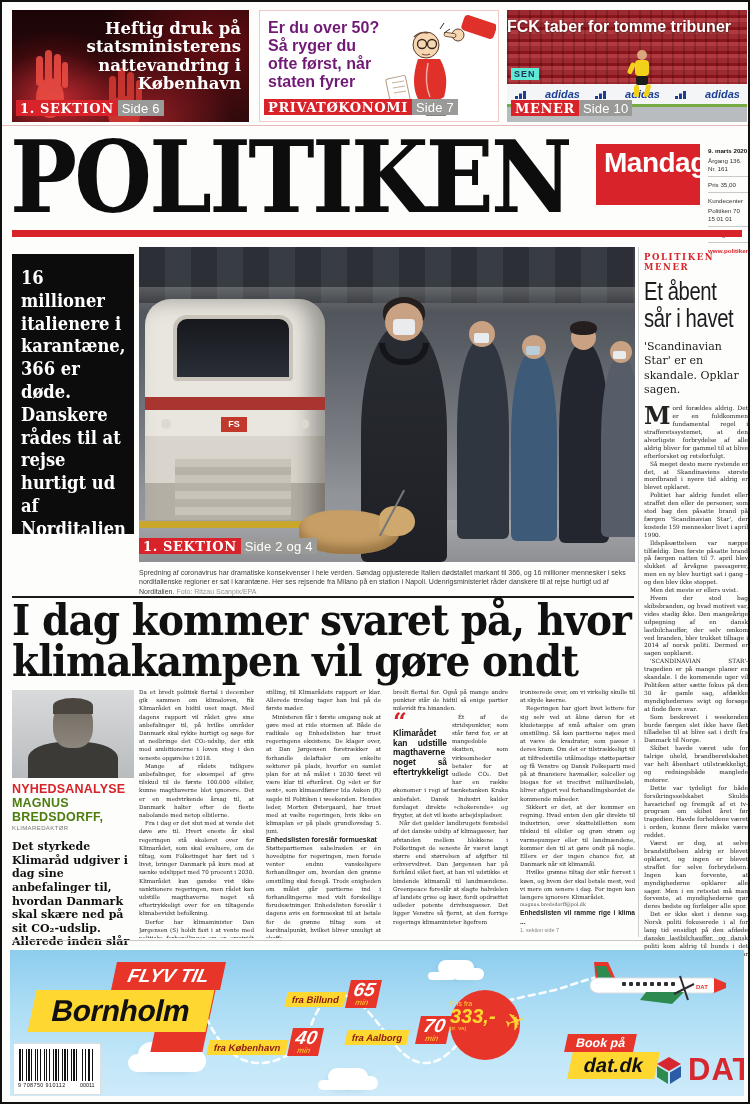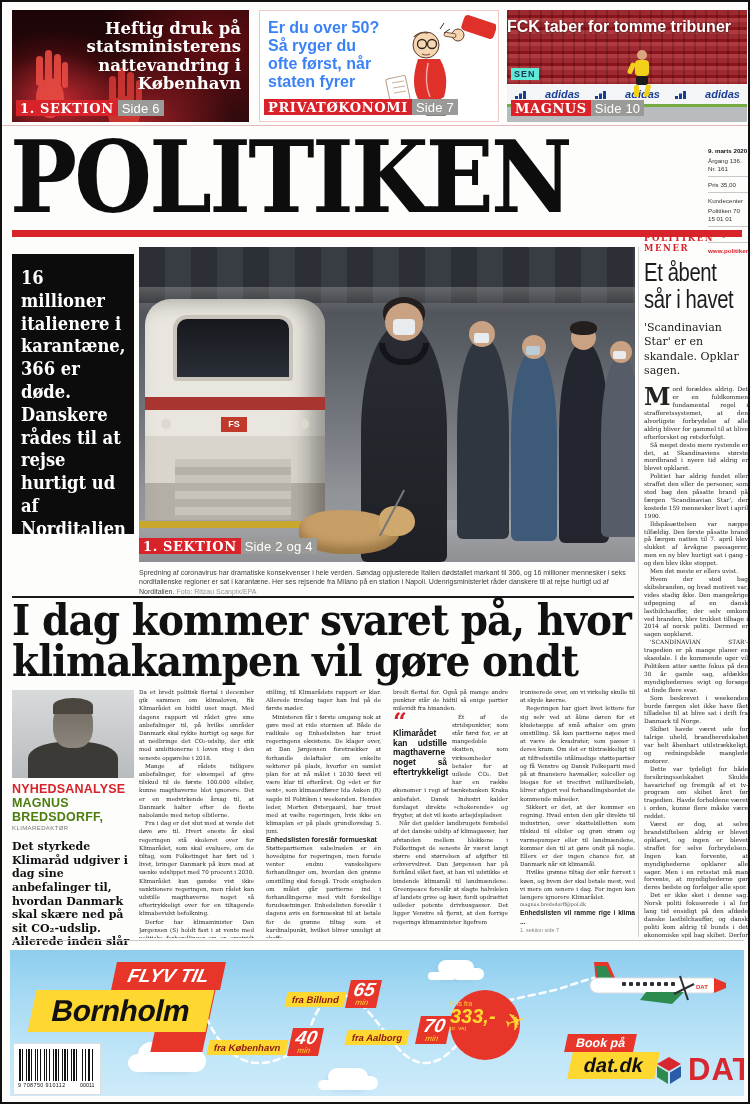--- a/index.html
+++ b/index.html
@@ -22,21 +22,21 @@
   #teaser-left .bg{position:absolute;inset:0;
      background:
        radial-gradient(90px 70px at 18% 80%, rgba(226,48,58,.85), rgba(140,18,24,.25) 70%, transparent),
        radial-gradient(120px 90px at 55% 100%, rgba(200,40,48,.7), transparent 75%),
        radial-gradient(140px 110px at 85% 30%, rgba(120,16,22,.8), transparent 80%),
        linear-gradient(180deg,#1d0507,#2a0a0c);}
   #teaser-left h3{position:absolute;top:10px;right:8px;margin:0;text-align:right;
      color:#fff;font-size:16.5px;line-height:1.12;width:175px;}
   .teaser-label{position:absolute;left:4px;bottom:4px;}
   #teaser-mid{left:257px;width:240px;background:#fff;border:1px solid #f0c9c9;}
-  #teaser-mid h3{position:absolute;top:8px;left:8px;margin:0;color:#3b82f6;
+  #teaser-mid h3{position:absolute;top:8px;left:8px;margin:0;color:#701a75;
      font-size:16px;line-height:1.12;width:118px;}
   #teaser-right{left:505px;width:240px;}
   #teaser-right .seats{position:absolute;inset:0;
      background:
        repeating-linear-gradient(90deg, rgba(0,0,0,.18) 0 2px, transparent 2px 11px),
        repeating-linear-gradient(180deg, #9d2a30 0 5px, #88151b 5px 8px, #b03a40 8px 12px);}
   .board{position:absolute;left:0;right:0;top:74px;height:20px;background:#f4f5f6;
      display:flex;align-items:center;justify-content:space-around;overflow:hidden;}
   .board .ad-item{display:flex;align-items:flex-end;gap:18px;color:#1a3f94;
      font-weight:bold;font-size:11px;font-style:italic;}
@@ -95,21 +95,21 @@
      border-radius:40% 55% 45% 45%;box-shadow:inset 0 -8px 10px rgba(90,60,20,.4);}
   .dog .dhead{position:absolute;right:-16px;top:-4px;width:36px;height:30px;background:#cfa86e;
      border-radius:45% 55% 50% 40%;}
   .photo-label{position:absolute;left:0;bottom:6px;}
   #lead-caption{left:137px;top:566px;width:496px;font-size:7px;line-height:1.35;color:#3c3c3c;}
   #lead-caption .credit{color:#949494;}
   #headline-rule{left:10px;top:594px;width:622px;height:2px;background:#1a1a1a;}
 
   
   #ed-divider{left:636px;top:245px;width:1px;height:690px;background:#cfcfcf;}
-  #editorial{left:642px;top:231px;width:104px;}
+  #editorial{left:642px;top:250px;width:104px;}
   .ed-kicker{font-family:"DejaVu Serif",serif;font-weight:bold;color:#d8232a;
      font-size:8.5px;letter-spacing:1.6px;}
   .ed-h{font-size:26px;line-height:1.04;color:#1c1c1e;width:134px;
      transform:scaleX(.78);transform-origin:0 0;margin-top:6px;letter-spacing:-.5px;}
   .ed-stand{font-family:"DejaVu Serif",serif;font-size:11px;line-height:1.3;color:#222;
      margin-top:8px;}
   .ed-body{margin-top:8px;font-family:"DejaVu Serif",serif;font-size:5.8px;line-height:7.9px;
      color:#222;text-align:justify;height:552px;overflow:hidden;}
   .ed-body p{margin:0;text-indent:6px;}
   .ed-body p:first-child{text-indent:0;}
@@ -300,26 +300,27 @@
       <circle cx="17" cy="7" r="5" fill="#d9a77e"></circle>
       <rect x="10" y="12" width="14" height="16" rx="4" fill="#f2d11b"></rect>
       <rect x="11" y="28" width="12" height="9" rx="2" fill="#1c1c1c"></rect>
       <rect x="9" y="37" width="5" height="12" rx="2" fill="#f2d11b"></rect>
       <rect x="20" y="36" width="5" height="13" rx="2" fill="#f2d11b" transform="rotate(14 22 42)"></rect>
       <rect x="4" y="14" width="5" height="12" rx="2.5" fill="#f2d11b" transform="rotate(24 6 20)"></rect>
     </svg>
     <div class="sen-sign">SEN</div>
     <h3>FCK taber for tomme tribuner</h3>
     <div class="teaser-label">
-      <span class="chip chip-red serif">MAGNUS</span><span class="chip chip-gray">Side 10</span>
+      <span class="chip chip-red serif">MENER</span><span class="chip chip-gray">Side 10</span>
     </div>
   </div>
   <div class="teaser-rule"></div>
 
   <div class="abs serif" id="masthead-title">POLITIKEN</div>
+  <div class="abs" id="day-box">Mandag</div>
   <div class="abs" id="mast-info">
     <div class="row b">9. marts 2020</div>
     <div class="row">Årgang 136. Nr. 161</div>
     <div class="hr"></div>
     <div class="row">Pris 35,00</div>
     <div class="hr"></div>
     <div class="row">Kundecenter</div>
     <div class="row">Politiken 70 15 01 01</div>
     <div class="hr"></div>
     <div class="row">1. udgave</div>

